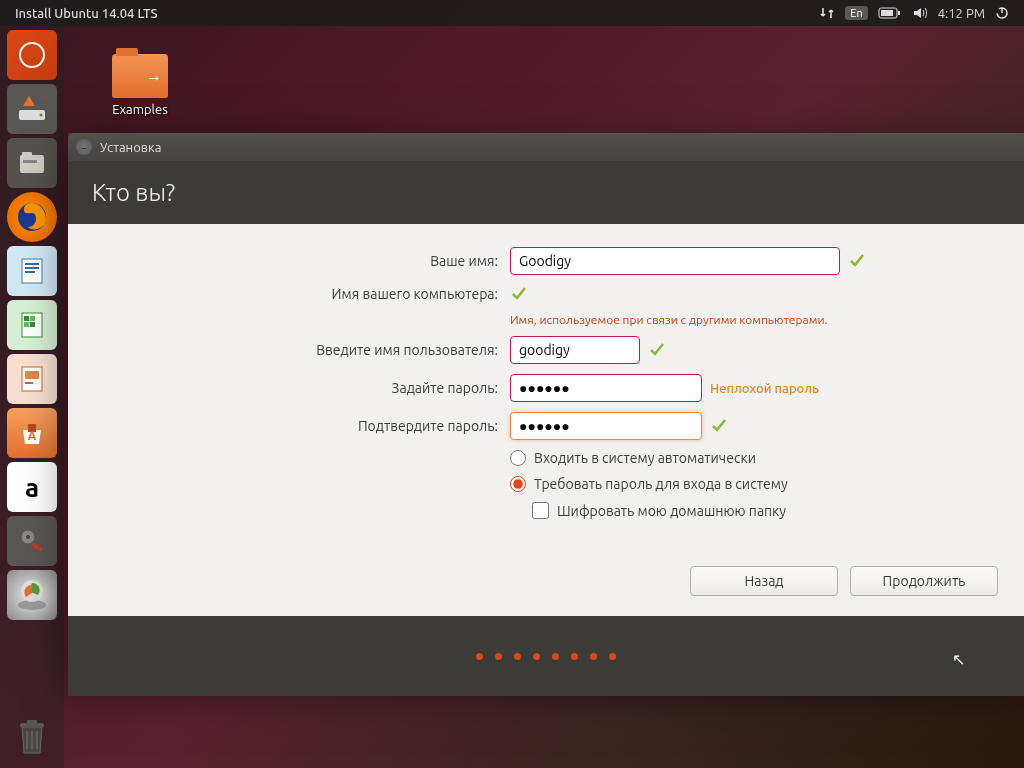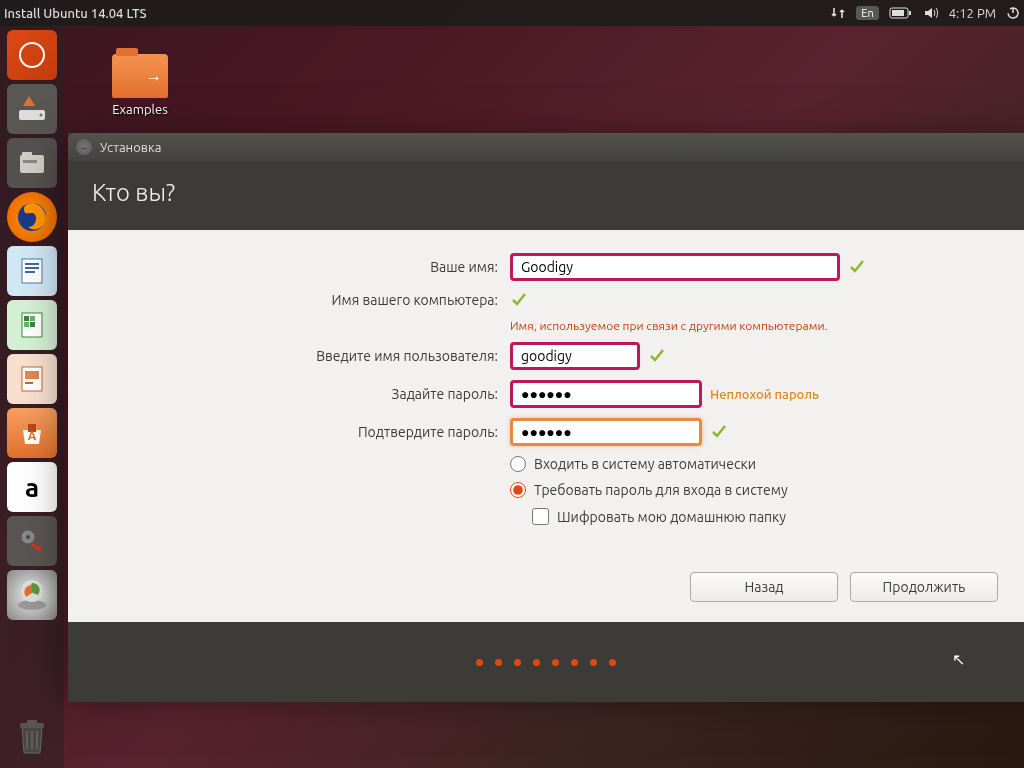--- a/index.html
+++ b/index.html
@@ -1,18 +1,18 @@
 <!DOCTYPE html>
 <html><head>
   <meta charset="utf-8">
   <style>
     * { margin: 0; padding: 0; box-sizing: border-box; font-family: Ubuntu, "Segoe UI", sans-serif; }
     body { width: 1024px; height: 768px; background: linear-gradient(135deg, #3a1620 0%, #4a1824 25%, #5a2230 50%, #3a2420 75%, #2a1810 100%); overflow: hidden; position: relative; }
 
-    .top-panel { height: 26px; background: rgba(30,28,28,0.92); display: flex; align-items: center; color: #dcdcdc; font-size: 13px; padding: 0 4px; }
+    .top-panel { height: 26px; background: rgba(30,28,28,0.92); display: flex; align-items: center; color: #dcdcdc; font-size: 13px; padding: 0 15px; }
     .top-panel .title { font-weight: 500; }
     .top-panel .spacer { flex: 1; }
     .top-panel .ind { margin-left: 10px; display: inline-flex; align-items: center; }
     .lang-ind { background: #5a5856; color: #fff; font-size: 11px; padding: 1px 5px; border-radius: 3px; }
 
     .launcher { position: absolute; left: 0; top: 26px; width: 64px; height: 742px; background: rgba(40,32,36,0.5); display: flex; flex-direction: column; align-items: center; padding-top: 4px; gap: 4px; }
     .launcher .item { width: 50px; height: 50px; border-radius: 6px; display: flex; align-items: center; justify-content: center; font-size: 26px; background: rgba(255,255,255,0.06); }
     .l-dash { background: linear-gradient(135deg,#dd4814,#c33c0e) !important; }
     .l-dash .sw { width: 26px; height: 26px; border: 2px solid #fff; border-radius: 50%; position: relative; }
     .l-dash .sw::before, .l-dash .sw::after { content:''; position:absolute; background:#fff; }
@@ -31,27 +31,27 @@
 
     .desktop-icon { position: absolute; left: 112px; top: 54px; text-align: center; color: #fff; font-size: 13px; }
     .desktop-icon .folder { width: 56px; height: 44px; background: linear-gradient(#f49352,#e2702e); border-radius: 4px 4px 2px 2px; position: relative; margin: 0 auto 4px; }
     .desktop-icon .folder::before { content:''; position:absolute; top:-6px; left:4px; width:22px; height:8px; background:#e2702e; border-radius:2px 2px 0 0; }
     .desktop-icon .folder::after { content:'→'; color:#fff; position:absolute; right:6px; top:12px; font-size:16px; }
     .desktop-icon .lbl { text-shadow: 1px 1px 2px #000; }
 
     .installer { position: absolute; left: 68px; top: 133px; right: 0; height: 552px; background: #3c3b37; box-shadow: 0 10px 40px rgba(0,0,0,0.5); }
     .inst-titlebar { height: 28px; background: linear-gradient(#54524d,#444340); display: flex; align-items: center; padding: 0 8px; color: #ddd; font-size: 13px; border-radius: 6px 0 0 0; }
     .close-btn { width: 16px; height: 16px; border-radius: 50%; background: radial-gradient(circle,#777,#555); margin-right: 8px; display:flex; align-items:center; justify-content:center; font-size:10px; color:#222; }
-    .inst-header { padding: 18px 24px 24px 24px; background: #3c3b37; }
+    .inst-header { padding: 18px 24px 18px 24px; background: #3c3b37; }
     .inst-header h1 { color: #eee; font-weight: 300; font-size: 24px; }
     .inst-body { background: #f2f1f0; padding: 23px 30px 30px; height: 392px; position: relative; }
     .form { display: grid; grid-template-columns: 400px 1fr; gap: 10px 12px; align-items: center; }
     .form .lbl { text-align: right; color: #3c3c3c; font-size: 14px; }
     .form .fld { display: flex; align-items: center; gap: 8px; }
-    .form input[type="text"], .form input[type="password"] { height: 28px; border: 3px solid #be185d; border-radius: 4px; padding: 0 8px; font-size: 14px; background: #fff; }
+    .form input[type="text"], .form input[type="password"] { height: 28px; border: 1px solid #be185d; border-radius: 4px; padding: 0 8px; font-size: 14px; background: #fff; }
     .focus { border-color: #e88842 !important; box-shadow: 0 0 4px rgba(232,136,66,0.5); }
     .chk { width: 17px; height: 17px; }
     .svg-check { width: 18px; height: 18px; }
     .hint { color: #c2410c; font-size: 12px; }
     .pw-strength { color: #df8819; font-size: 13px; font-weight: 500; }
     .radio-row { display: flex; align-items: center; gap: 8px; font-size: 14px; color: #3c3c3c; }
     .radio-row input { width: 16px; height: 16px; accent-color: #dd4814; }
     .check-row { display: flex; align-items: center; gap: 8px; font-size: 14px; color: #3c3c3c; margin-left: 22px; }
     .buttons { position: absolute; right: 26px; bottom: 20px; display: flex; gap: 12px; }
     .buttons button { min-width: 148px; height: 30px; border: 1px solid #b0aca5; border-radius: 4px; background: linear-gradient(#fcfbfa,#ecebe7); font-size: 14px; color: #3c3c3c; cursor: pointer; }

